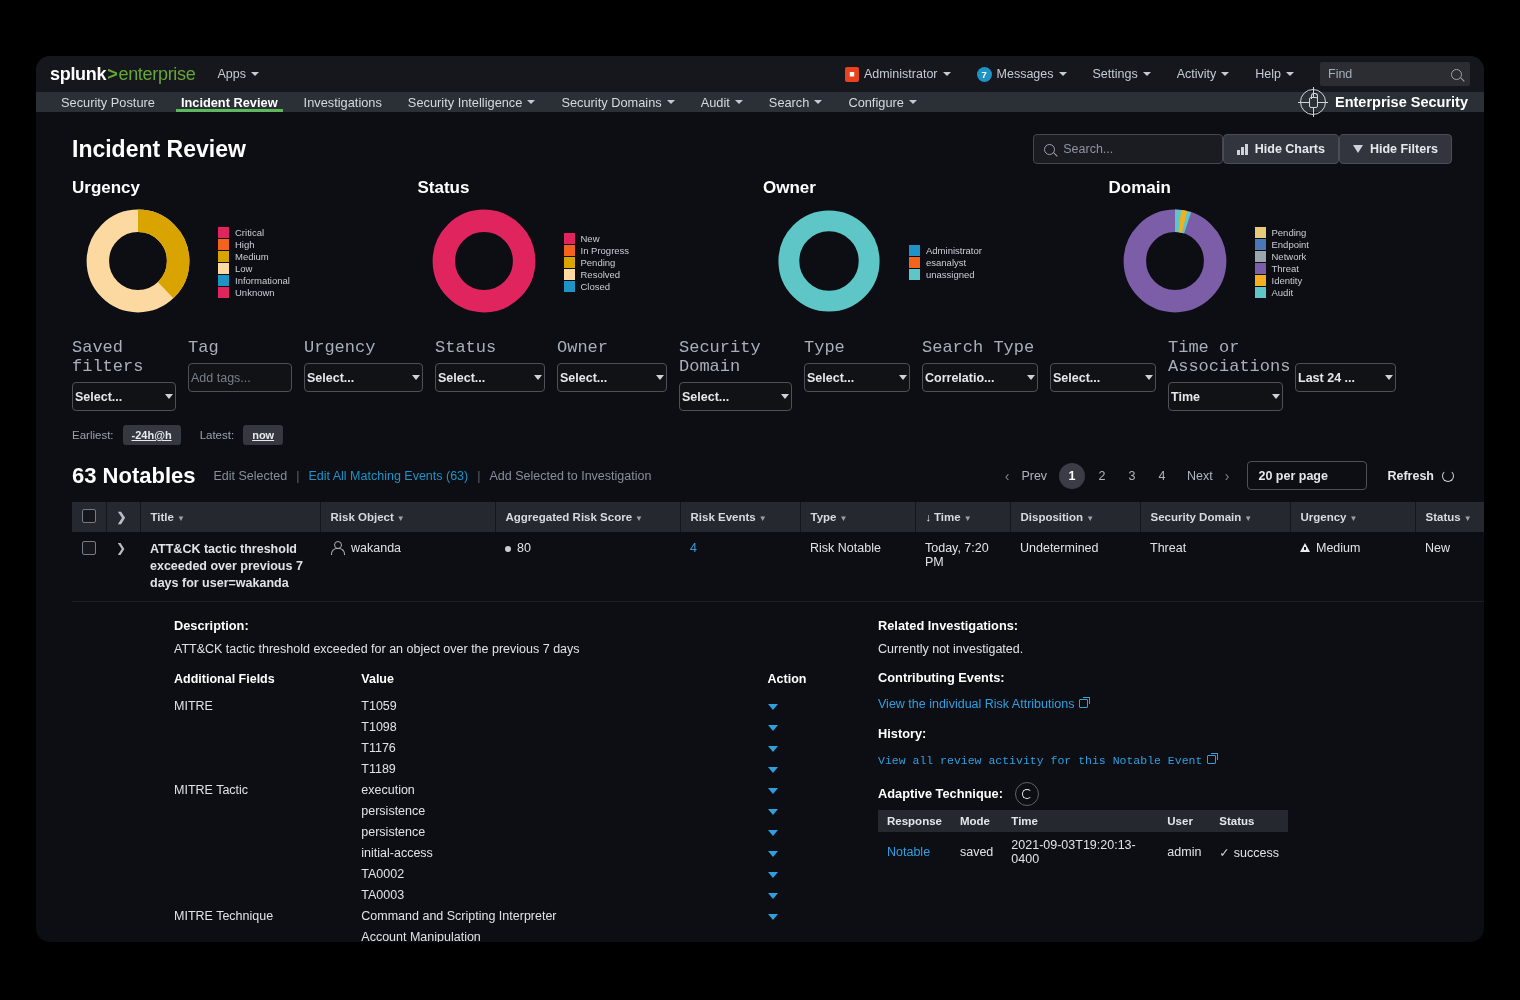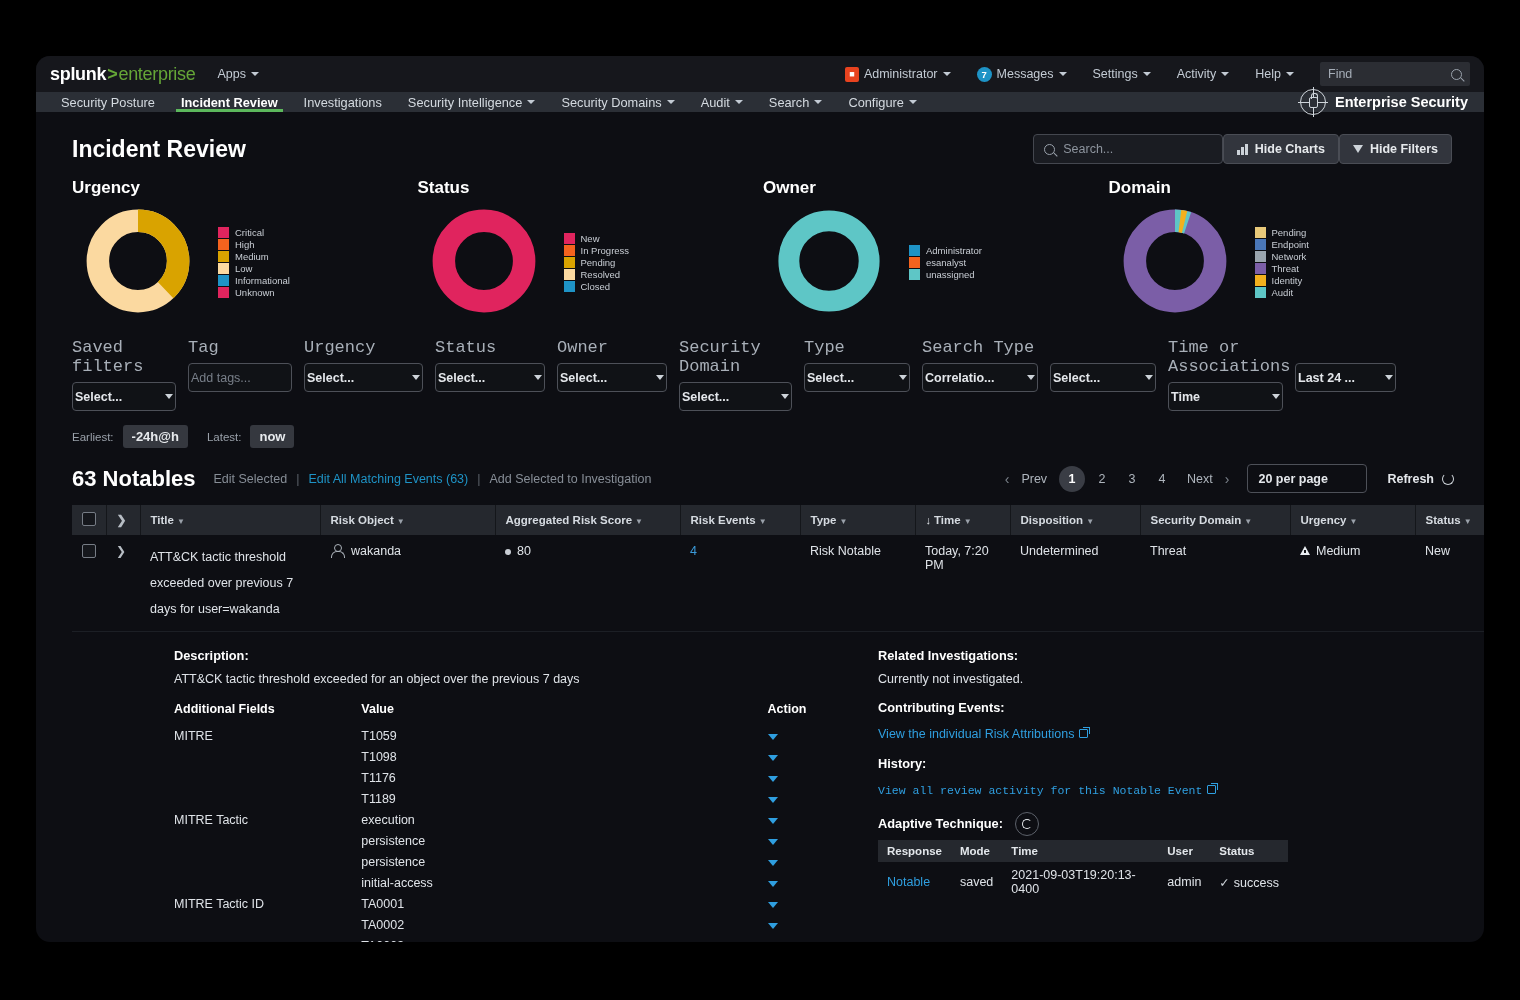--- a/index.html
+++ b/index.html
@@ -123,21 +123,21 @@
   .select {
     height: 29px; background: #101216; border: 1px solid #4d5058; border-radius: 4px;
     display:flex; align-items:center; padding: 0 2px; color:#e4e7eb; font-size:12.5px;
     font-weight: bold; cursor:pointer;
   }
   .select .caret2 { margin-left:auto; width:0;height:0;border-left:4.5px solid transparent;border-right:4.5px solid transparent;border-top:5px solid #cdd3d9;}
   .select.placeholder { color:#787f89; font-weight: normal; }
 
   .timerow { display:flex; align-items:center; gap:9px; padding: 14px 0 0 36px; }
   .timerow .lbl { color:#9aa1aa; font-size:11.5px; }
-  .pill { background:#35383f; border-radius:3px; color:#e8ebee; font-size:13px; font-weight:bold; padding: 4px 9px; }
+  .pill { background:#35383f; border-radius:3px; color:#e8ebee; font-size:11px; font-weight:bold; padding: 4px 9px; text-decoration: underline; }
 
   
   .notables-row { display:flex; align-items:center; padding: 16px 30px 0 36px; }
   .notables-count { color:#fff; font-size: 22px; font-weight: bold; }
   .notable-actions { display:flex; align-items:center; gap:9px; margin-left: 18px; font-size:12.5px; }
   .na-dim { color:#878e97; cursor:pointer; }
   .na-link { color:#1e93c6; cursor:pointer; }
   .na-sep { color:#5b6169; }
   .pager { margin-left:auto; display:flex; align-items:center; gap:4px; }
   .pg { color:#aeb5bd; font-size:12.5px; padding: 0 8px; cursor:pointer; }
@@ -159,21 +159,21 @@
     text-align:left; padding: 7px 10px; border-right:1px solid #14161a;
     white-space: nowrap;
   }
   table.grid thead th .cc { color:#9aa1aa; font-size: 8px; margin-left:3px;}
   table.grid tbody td {
     color:#dfe3e8; font-size:12.5px; padding: 9px 10px; vertical-align: top;
     border-bottom: 1px solid #1c1f25;
   }
   .chk { width:14px;height:14px;border:1px solid #767c85;border-radius:2px;display:inline-block;background:#15171c;}
   .rowchev { color:#b7bdc4; font-size: 12px; }
-  .title-cell { line-height: 26px; }
+  .title-cell { line-height: 17px; font-weight: bold; }
   .riskobj { display:flex; align-items:center; gap:8px; }
   .person {
     width:13px;height:14px; position:relative; display:inline-block;
   }
   .person::before{content:"";position:absolute;top:0;left:3.5px;width:6px;height:6px;border:1.3px solid #aab1b9;border-radius:50%;}
   .person::after{content:"";position:absolute;bottom:0;left:0.5px;width:12px;height:6px;border:1.3px solid #aab1b9;border-bottom:none;border-radius:6px 6px 0 0;}
   .score-dot { width:6px;height:6px;border-radius:50%;background:#c9ced5;display:inline-block;margin-right:6px;vertical-align:middle;}
   .link-blue { color:#3b9ad9; }
   .sortarrow { color:#dfe3e8; font-size:11px; margin-right:3px;}
   .warn-tri { display:inline-block;width:0;height:0;border-left:5.5px solid transparent;border-right:5.5px solid transparent;border-bottom:9.5px solid #e9edf1; position:relative; margin-right:6px;}
@@ -675,25 +675,20 @@
               <td></td>
               <td>persistence</td>
               <td><span class="act-caret"></span></td>
             </tr>
           <tr>
               <td></td>
               <td>initial-access</td>
               <td><span class="act-caret"></span></td>
             </tr>
           <tr>
-              <td>MITRE Tactic ID</td>
-              <td>TA0001</td>
-              <td><span class="act-caret"></span></td>
-            </tr>
-          <tr>
               <td></td>
               <td>TA0002</td>
               <td><span class="act-caret"></span></td>
             </tr>
           <tr>
               <td></td>
               <td>TA0003</td>
               <td><span class="act-caret"></span></td>
             </tr>
           <tr>

